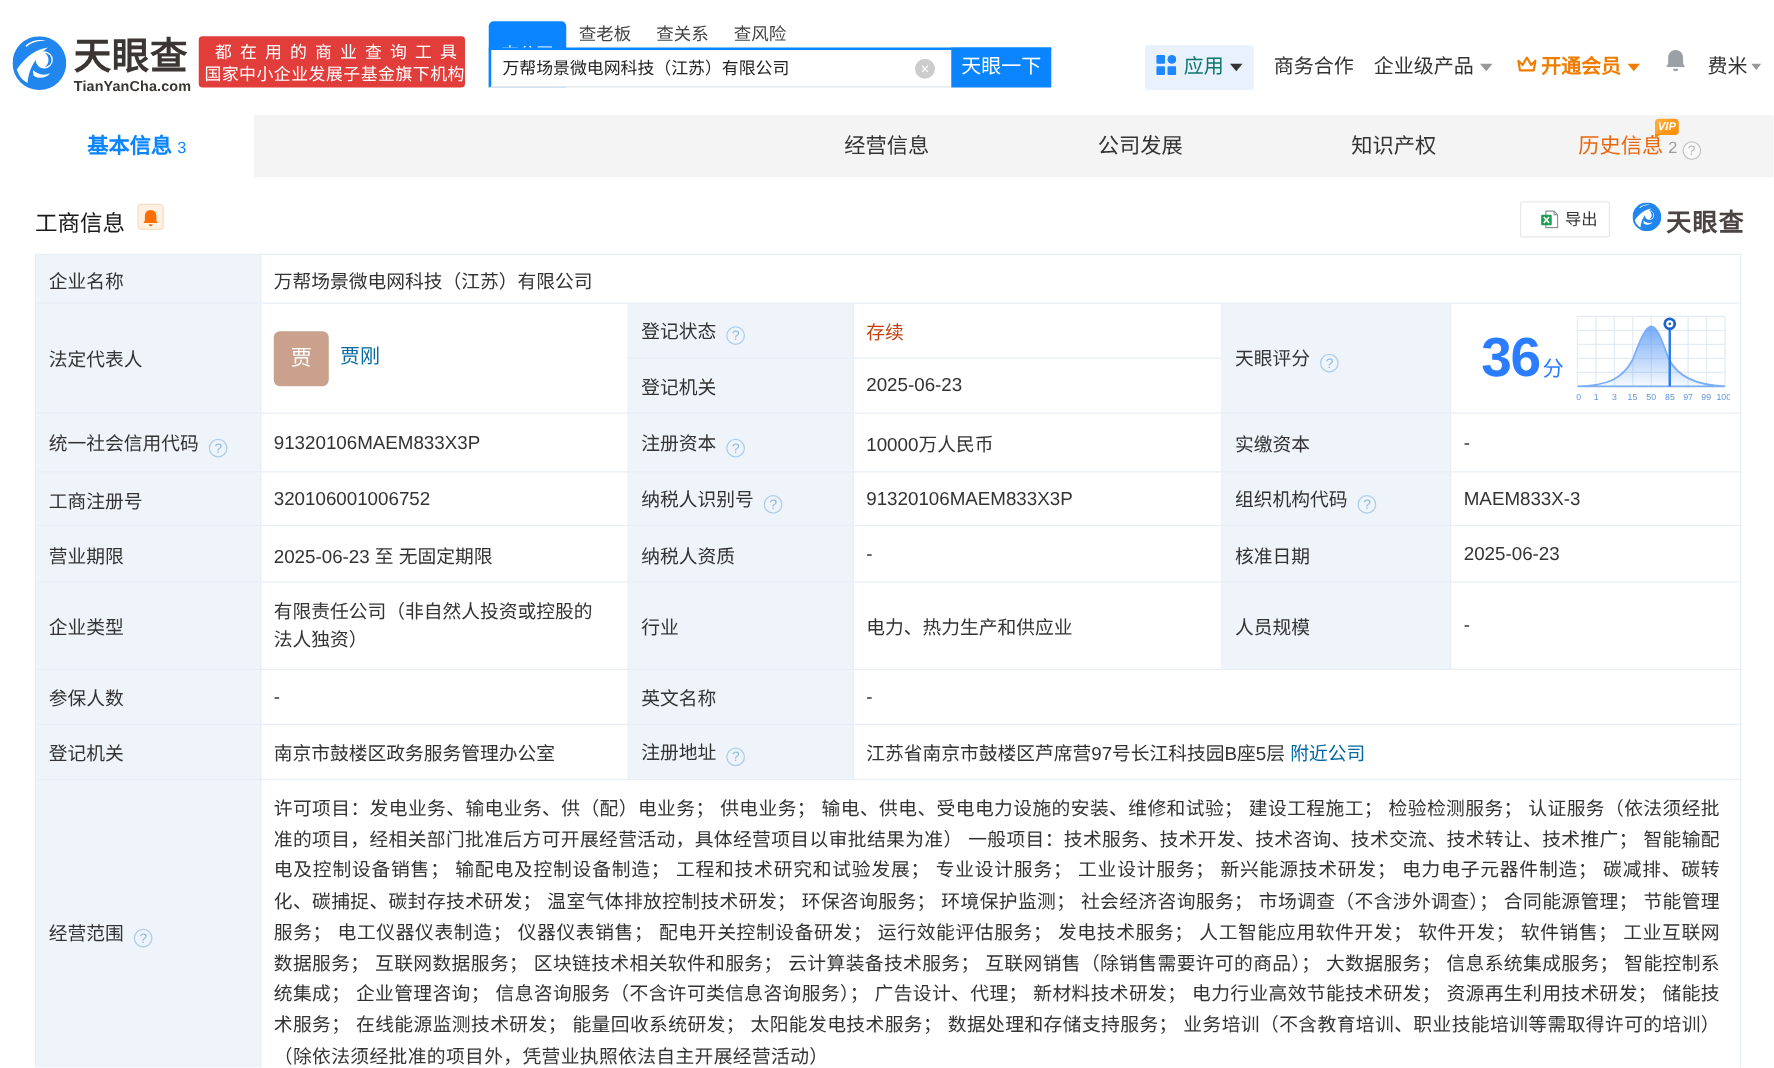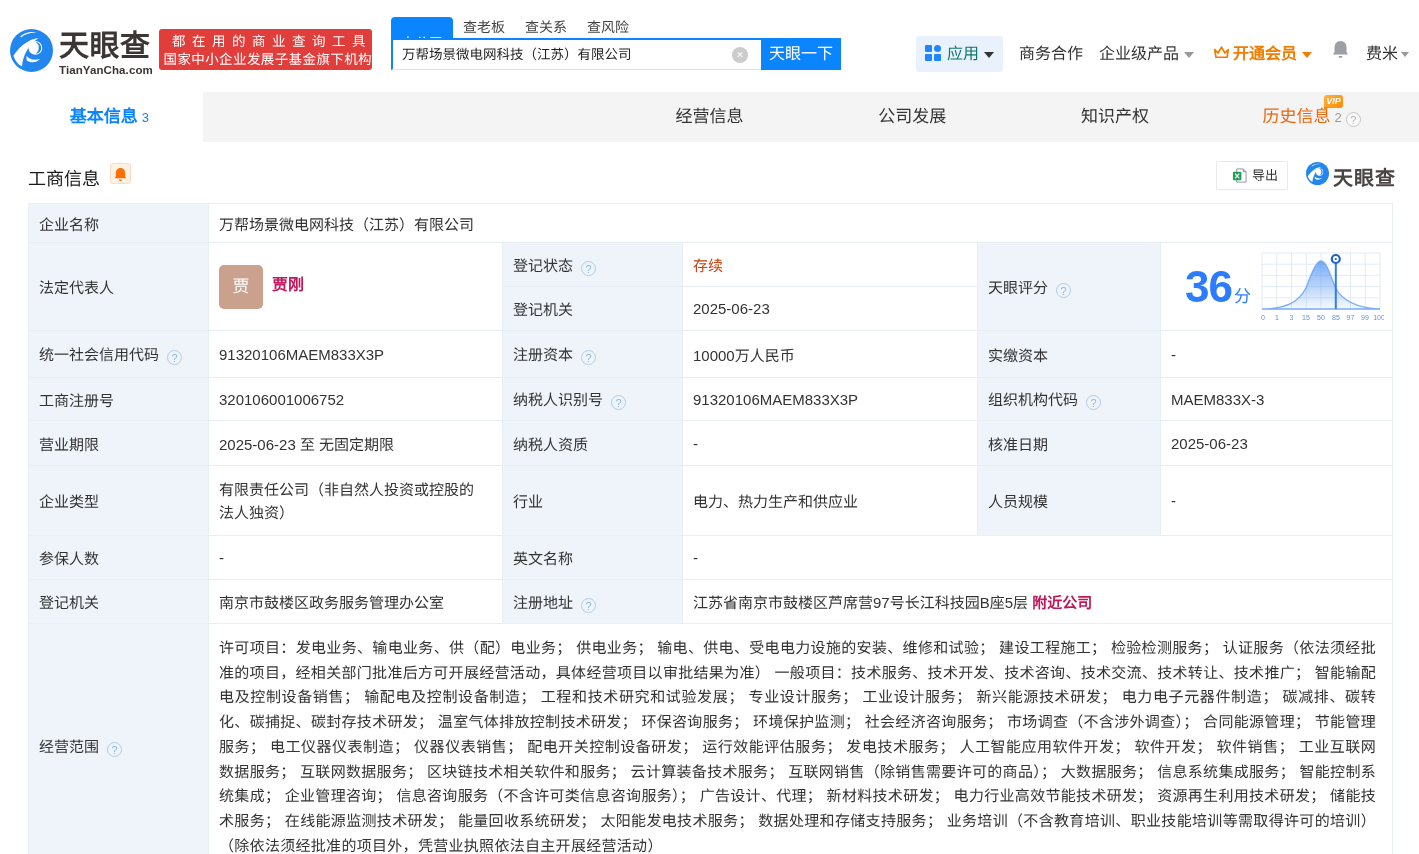--- a/index.html
+++ b/index.html
@@ -67,21 +67,21 @@
   border-radius:2px; background:#fff; font-size:13px; color:#333; line-height:27px; text-align:center; padding-left:6px;}
 #wlogo { position:absolute; left:1306px; top:20px; width:113px; height:24px;}
 #wlogo .t { position:absolute; left:27px; top:0px; font-size:20px; font-weight:bold; color:#4a4442; letter-spacing:1px; width:80px;}
 
 
 #tbl { position:absolute; left:28px; top:203px; width:1364px; border-collapse:collapse; table-layout:fixed;
   font-size:15px; color:#333; }
 #tbl td { border:1px solid #e7eef6; padding:0 10px 0 10px; vertical-align:middle; }
 #tbl td.lbl { background:#eff4fa; color:#333; }
 #tbl td.val { background:#fff; }
-a.lnk { color:#be185d; text-decoration:none;font-weight:bold; }
+a.lnk { color:#0369a1; text-decoration:none; }
 .green { color:#c2410c; }
 #avatar { display:inline-block; width:44px; height:44px; background:#c9a18d; border-radius:5px; color:#fff;
   font-size:17px; text-align:center; line-height:44px; vertical-align:middle;}
 #fddbr a { margin-left:9px; font-size:16px; }
 #score88 { font-size:44px; font-weight:bold; color:#2b7cff; letter-spacing:-1px;}
 #scorefen { font-size:17px; color:#2b7cff; margin-left:2px;}
 #tbl td#bizscope { vertical-align:top; line-height:24.7px; text-align:justify; letter-spacing:0.3px; padding:12px 16px 10px 10px; }
 </style>
 </head>
 <body>

